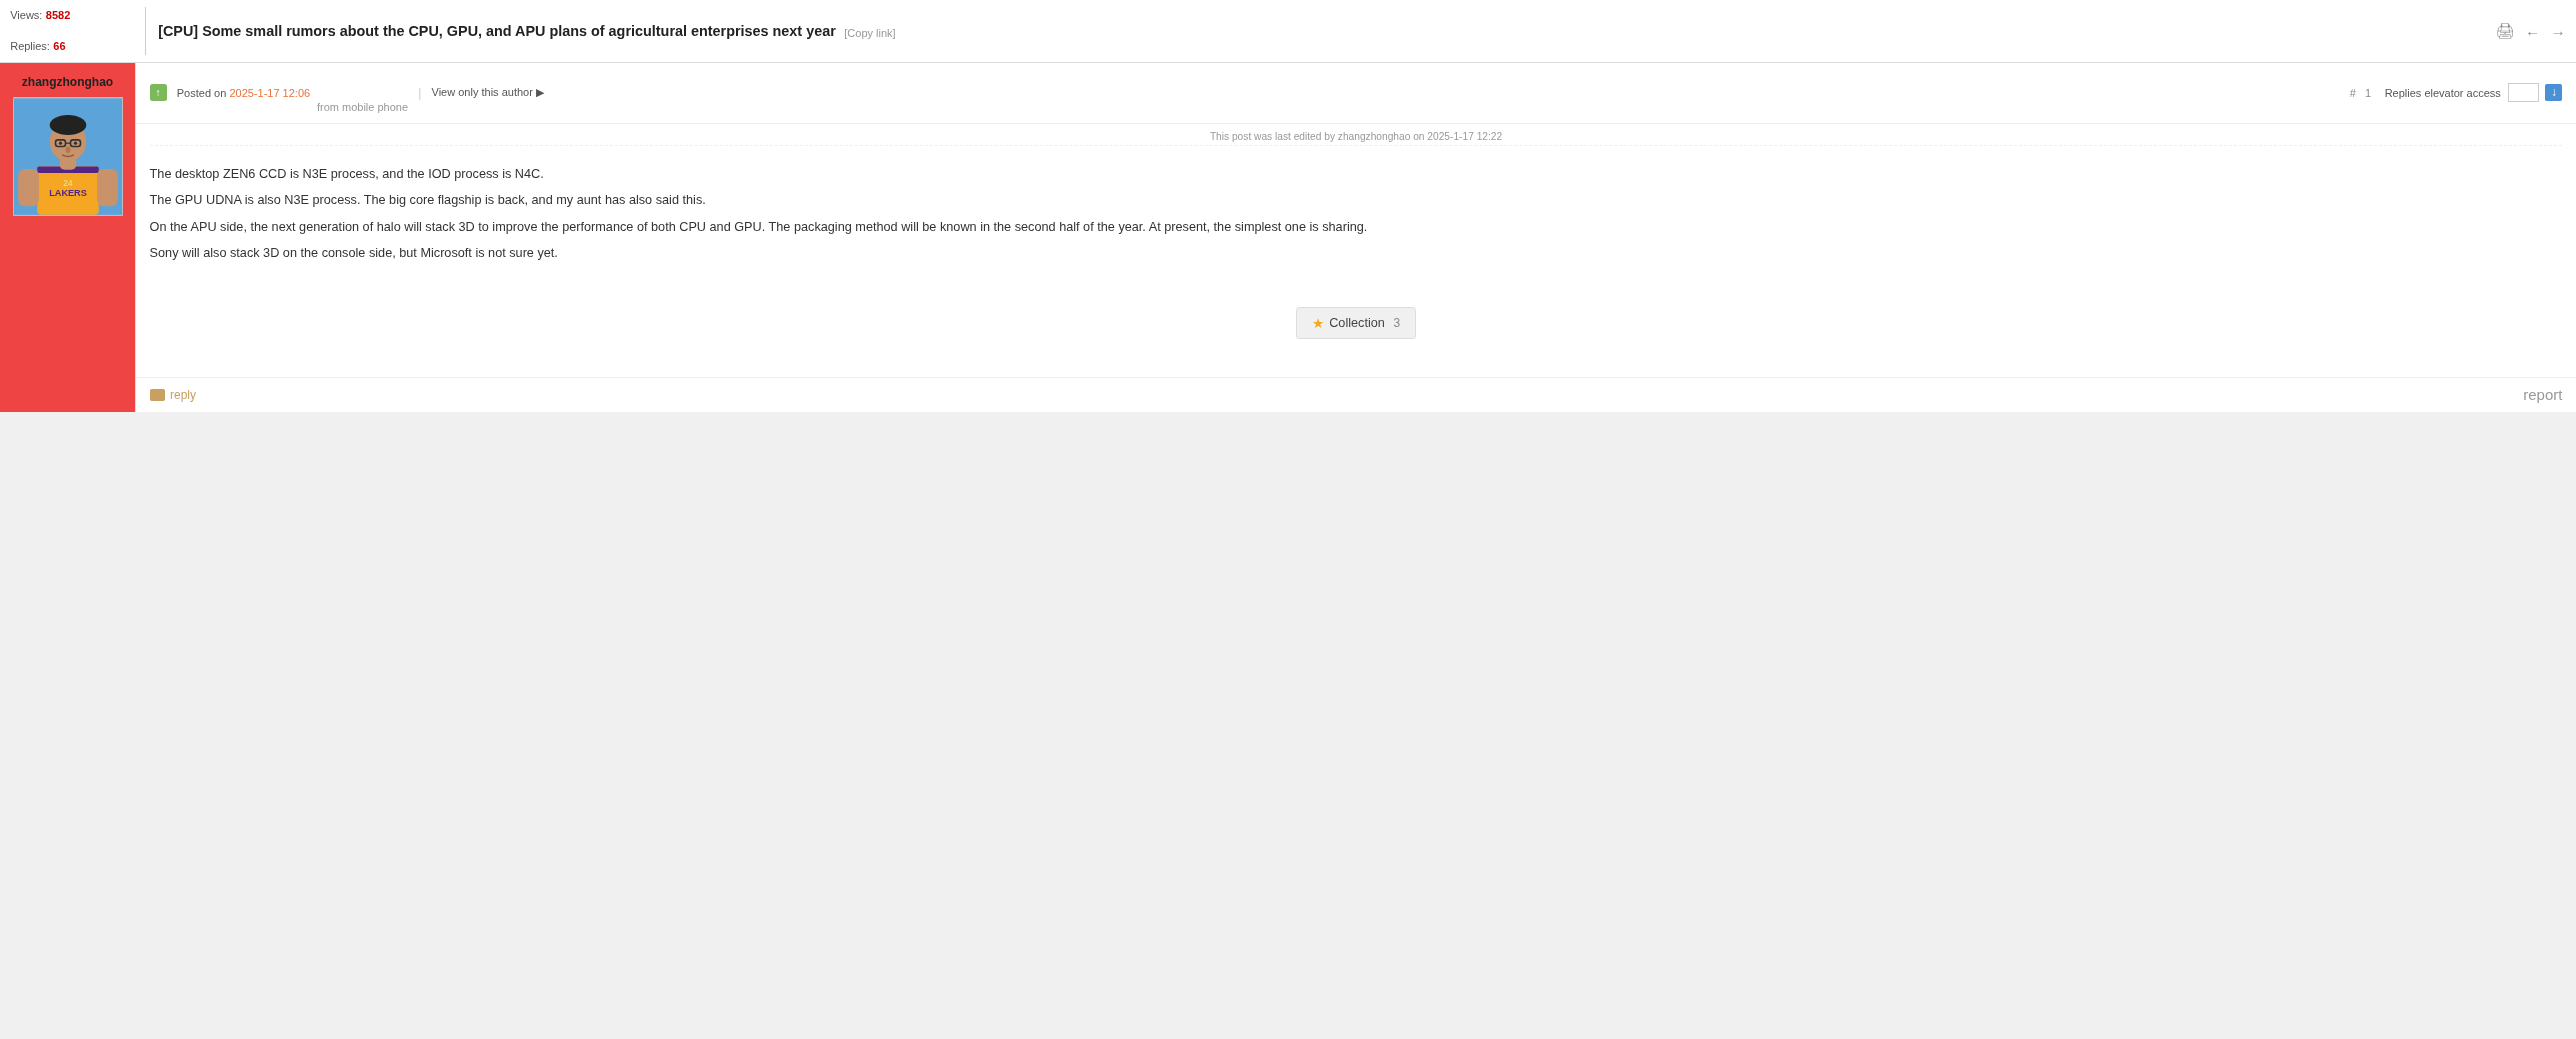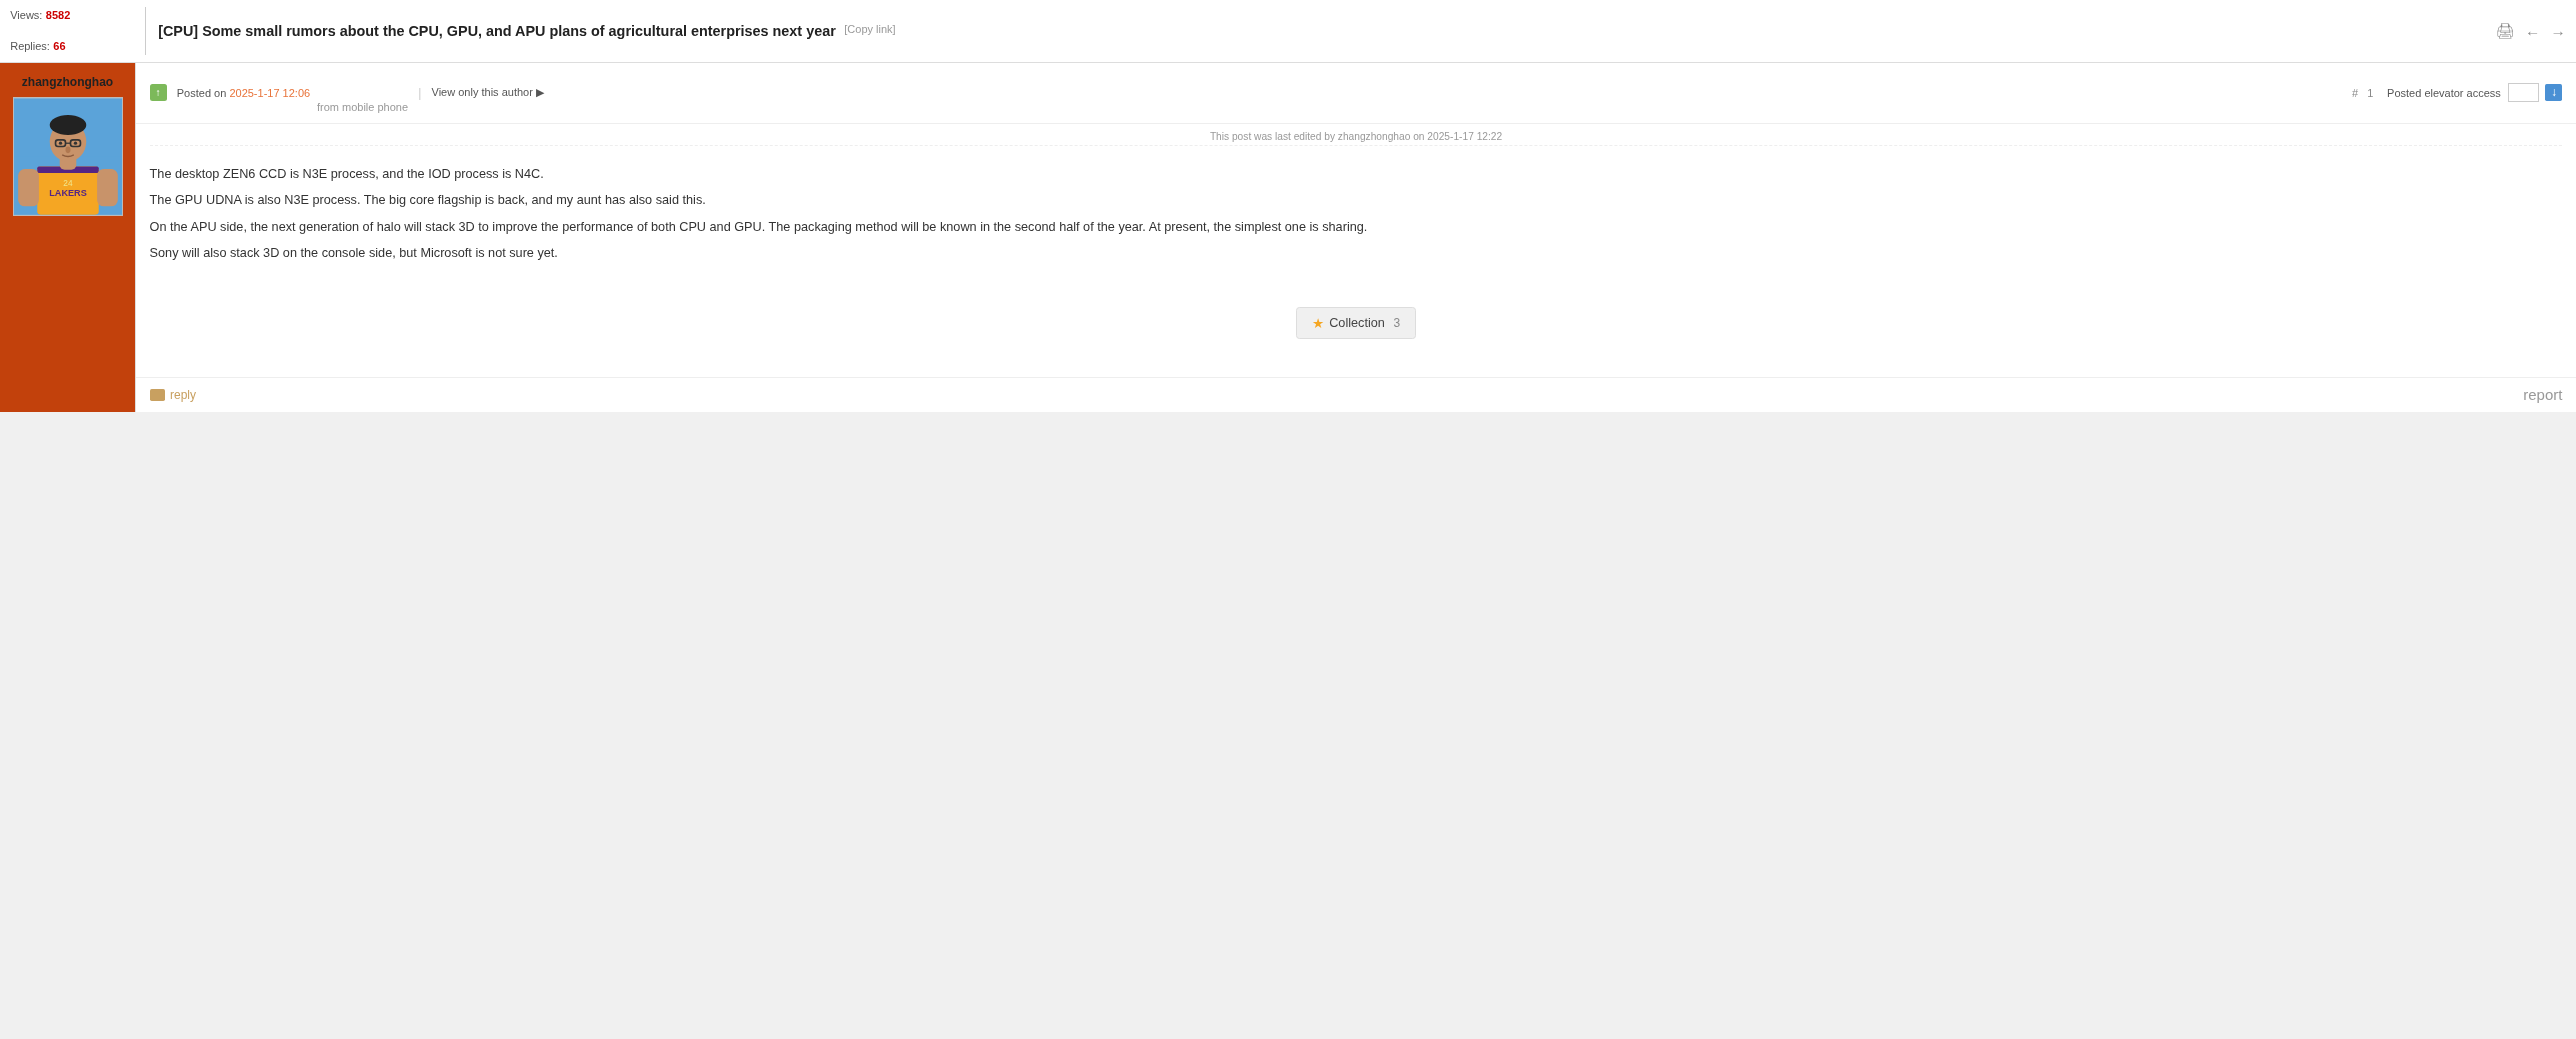--- a/index.html
+++ b/index.html
@@ -28,21 +28,21 @@
       margin-right: 12px;
       font-size: 11px;
       color: #555;
       line-height: 1.5;
     }
     .views-replies .label { display: inline; }
     .views-replies .count { color: #cc0000; font-weight: bold; }
     .title-area {
       flex: 1;
       display: flex;
-      align-items: flex-start;
+      align-items: flex-end;
       gap: 8.5px;
       flex-wrap: wrap;
     }
     .post-title {
       font-size: 14.4px;
       font-weight: bold;
       color: #222;
     }
     .copy-link {
       font-size: 11px;
@@ -64,21 +64,21 @@
     
     .main-content {
       display: flex;
       background: #f0f0f0;
     }
 
     
     .sidebar {
       width: 136px;
       min-width: 136px;
-      background: #c2410c;
+      background: #ef4444;
       border-right: 0.8px solid #ddd;
       padding: 12px 8.5px;
       display: flex;
       flex-direction: column;
       align-items: center;
     }
     .username {
       font-weight: bold;
       font-size: 12px;
       color: #222;
@@ -349,21 +349,21 @@
       <span class="view-author">
         <span>View only this author</span>
         <span class="view-author-arrow">▶</span>
       </span>
       <span class="meta-spacer"></span>
       <span class="post-number">
         <span>#</span>
         &nbsp;
         <span>1</span>
       </span>
-      <span class="elevator-label">Posted elevator access</span>
+      <span class="elevator-label">Replies elevator access</span>
       <input class="elevator-input" type="text" style="">
       <span class="elevator-btn">↓</span>
     </div>
 
     <div class="edit-notice">This post was last edited by zhangzhonghao on 2025-1-17 12:22</div>
 
     <div class="post-body">
       <p>The desktop ZEN6 CCD is N3E process, and the IOD process is N4C.</p>
       <p>The GPU UDNA is also N3E process. The big core flagship is back, and my aunt has also said this.</p>
       <p>On the APU side, the next generation of halo will stack 3D to improve the performance of both CPU and GPU. The packaging method will be known in the second half of the year. At present, the simplest one is sharing.</p>

